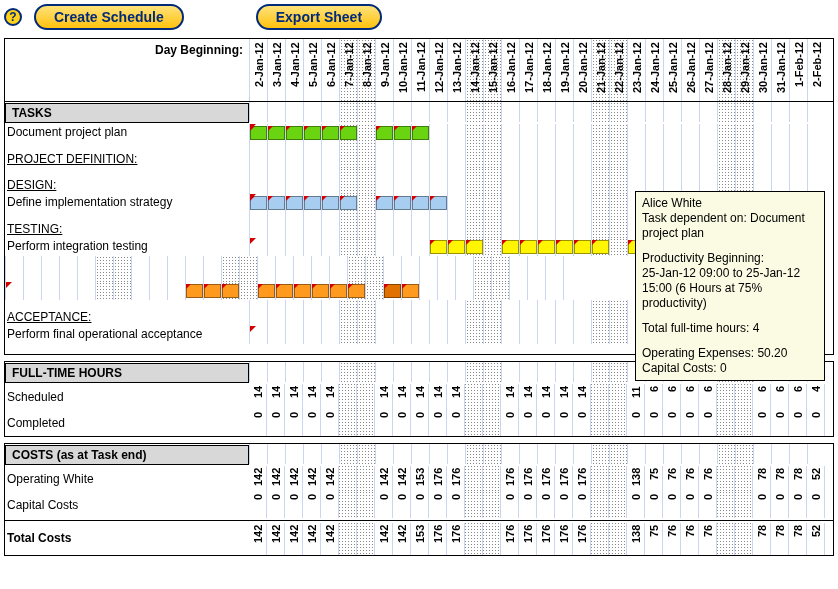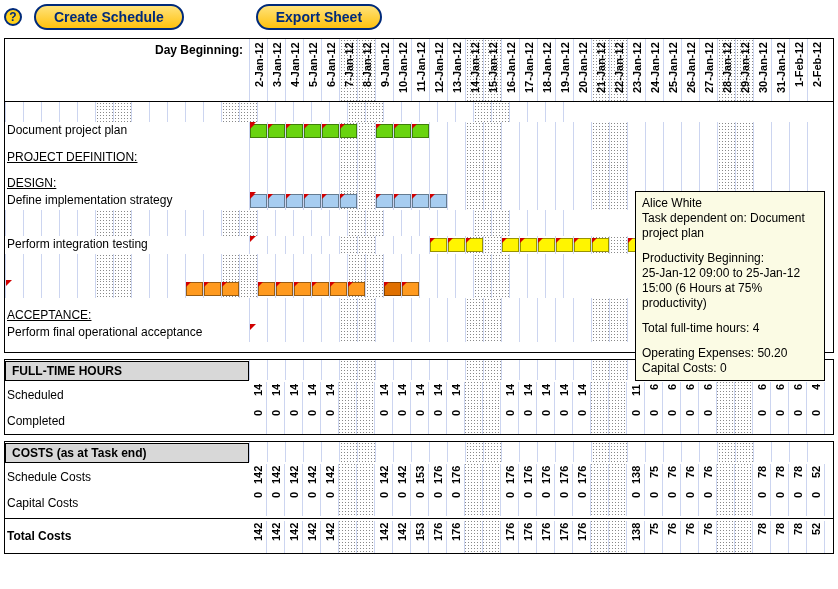--- a/index.html
+++ b/index.html
@@ -290,20 +290,21 @@
         <div class="cell">
           <div class="date-cell">1-Feb-12</div>
         </div>
         <div class="cell">
           <div class="date-cell">2-Feb-12</div>
         </div>
       </div>
   </div>
 
   <div class="task-row">
+    <div class="section-hdr">TASKS</div>
     <div class="cells">
         <div class="body-cell" style="height: 20px;"></div>
         <div class="body-cell" style="height: 20px;"></div>
         <div class="body-cell" style="height: 20px;"></div>
         <div class="body-cell" style="height: 20px;"></div>
         <div class="body-cell" style="height: 20px;"></div>
         <div class="body-cell hatched" style="height: 20px;"></div>
         <div class="body-cell hatched" style="height: 20px;"></div>
         <div class="body-cell" style="height: 20px;"></div>
         <div class="body-cell" style="height: 20px;"></div>
@@ -554,20 +555,21 @@
           <div class="body-cell"></div>
           <div class="body-cell hatched"></div>
           <div class="body-cell hatched"></div>
           <div class="body-cell"></div>
           <div class="body-cell"></div>
           <div class="body-cell"></div>
           <div class="body-cell"></div>
         </div>
       </div>
       <div class="task-row">
+        <div class="task-group">TESTING:</div>
         <div class="cells">
           <div class="body-cell" style="height: 26px;"></div>
           <div class="body-cell" style="height: 26px;"></div>
           <div class="body-cell" style="height: 26px;"></div>
           <div class="body-cell" style="height: 26px;"></div>
           <div class="body-cell" style="height: 26px;"></div>
           <div class="body-cell hatched" style="height: 26px;"></div>
           <div class="body-cell hatched" style="height: 26px;"></div>
           <div class="body-cell" style="height: 26px;"></div>
           <div class="body-cell" style="height: 26px;"></div>
@@ -1081,21 +1083,21 @@
         <div class="body-cell" style="height: 20px;"></div>
         <div class="body-cell hatched" style="height: 20px;"></div>
         <div class="body-cell hatched" style="height: 20px;"></div>
         <div class="body-cell" style="height: 20px;"></div>
         <div class="body-cell" style="height: 20px;"></div>
         <div class="body-cell" style="height: 20px;"></div>
         <div class="body-cell" style="height: 20px;"></div>
       </div>
   </div>
   <div class="num-row">
-    <div class="task-label">Schedule Costs</div>
+    <div class="task-label">Operating White</div>
     <div class="cells">
         <div class="num-cell">142</div>
         <div class="num-cell">142</div>
         <div class="num-cell">142</div>
         <div class="num-cell">142</div>
         <div class="num-cell">142</div>
         <div class="num-cell hatched"></div>
         <div class="num-cell hatched"></div>
         <div class="num-cell">142</div>
         <div class="num-cell">142</div>

